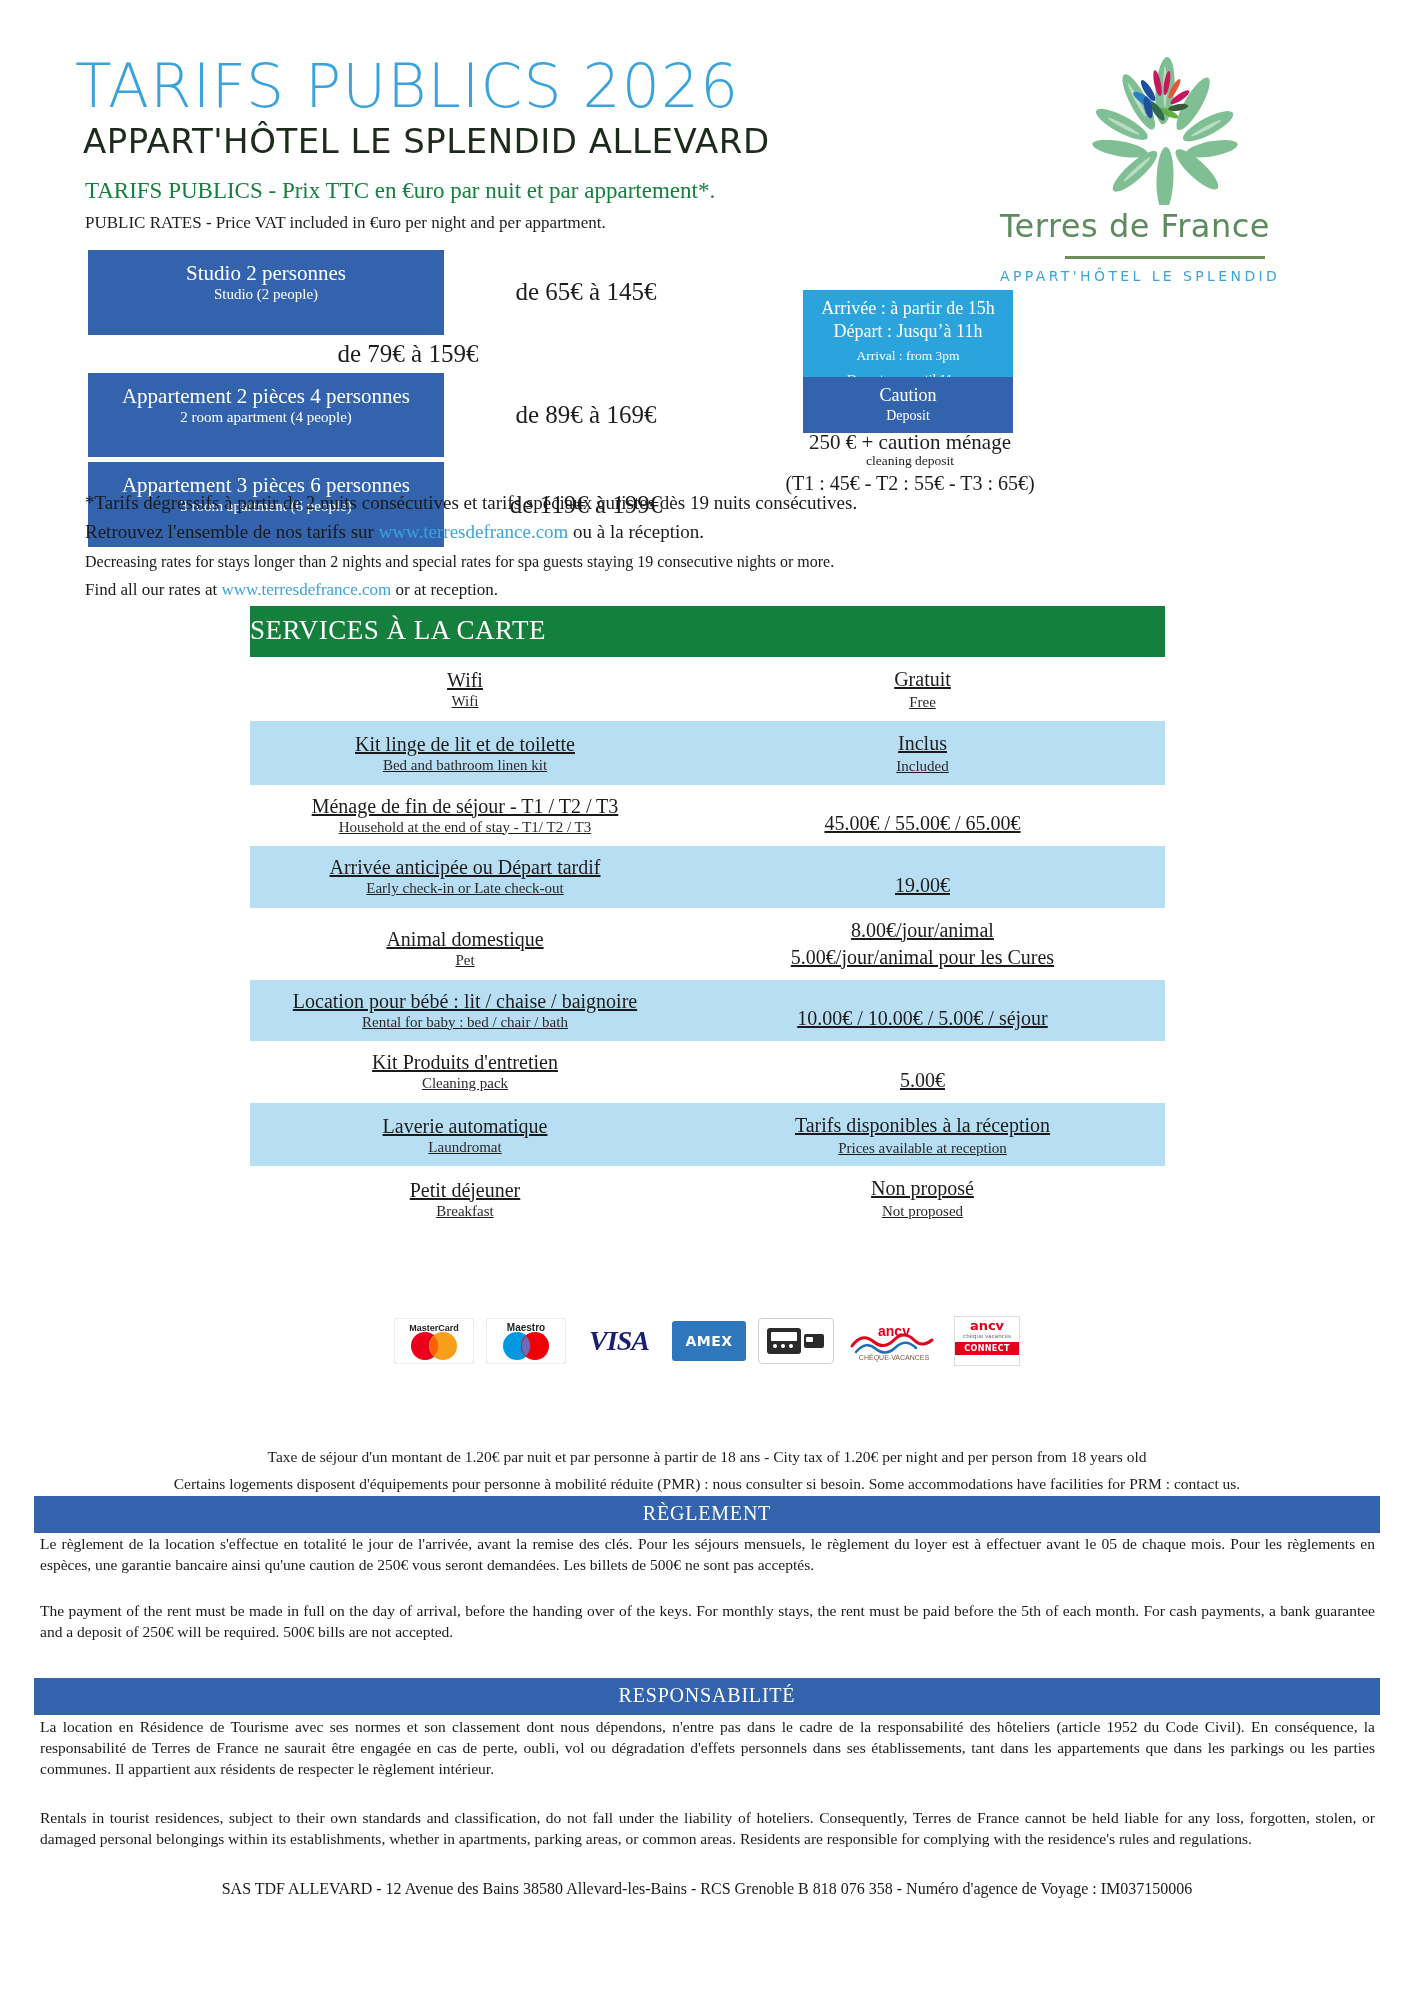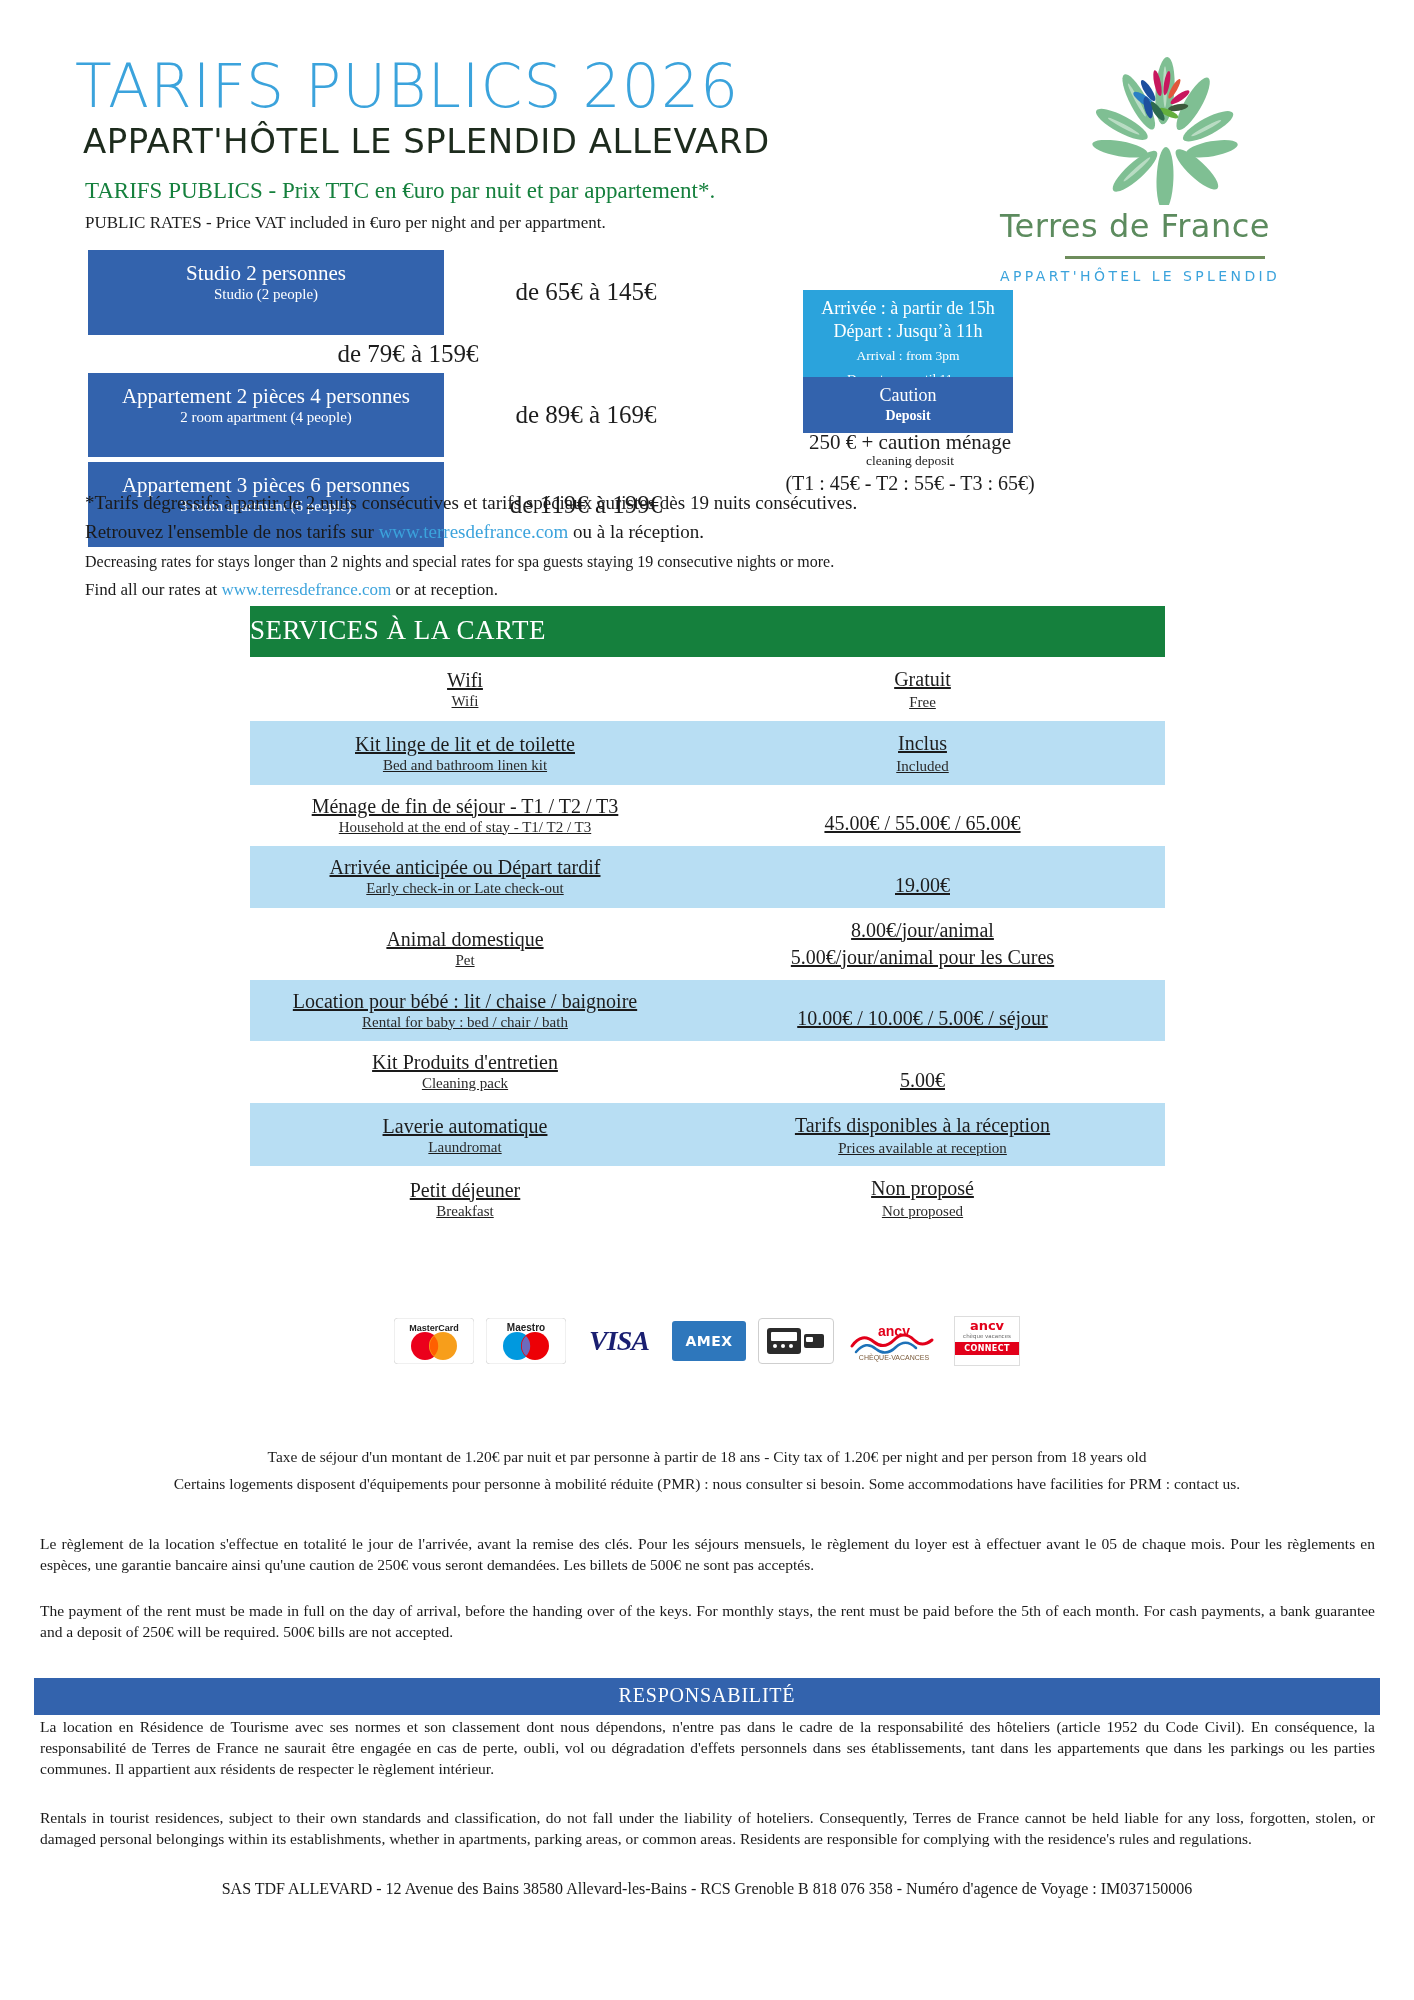--- a/index.html
+++ b/index.html
@@ -53,21 +53,21 @@
     padding:7px 6px 9px 6px; box-sizing:border-box;
   }
   .arr-box .fr { font-size:18px; line-height:1.25; }
   .arr-box .en { font-size:13.5px; line-height:1.3; margin-top:5px; }
   .caution-box {
     position:absolute; left:803px; top:377px; width:210px;
     background:#3363AD; color:#fff; text-align:center;
     padding:8px 6px 9px 6px; box-sizing:border-box;
   }
   .caution-box .fr { font-size:18px; line-height:1.2; }
-  .caution-box .en { font-size:14px; line-height:1.25;font-weight:bold; }
+  .caution-box .en { font-size:14px; line-height:1.25; }
   .deposit-note { position:absolute; left:760px; top:430px; width:300px; text-align:center; }
   .deposit-note .l1 { font-size:21px; color:#1d1d1d; line-height:1.15; }
   .deposit-note .l2 { font-size:13.5px; color:#1d1d1d; line-height:1.1; }
   .deposit-note .l3 { font-size:20px; color:#1d1d1d; line-height:1.4; }
 
   
   .notes { position:absolute; left:85px; top:488px; width:1000px; }
   .notes .n1 { font-size:19px; line-height:1.55; }
   .notes .n2 { font-size:19px; line-height:1.6; }
   .notes .n3 { font-size:16px; line-height:1.75; }
@@ -317,20 +317,21 @@
       <div class="svc-right">
         <div class="svc-val">Non proposé</div>
         <div class="svc-val-en">Not proposed</div>
       </div>
     </div>
   </div>
 
   <div class="taxline" style="top:1448px;">Taxe de séjour d'un montant de 1.20€ par nuit et par personne à partir de 18 ans - City tax of 1.20€ per night and per person from 18 years old</div>
   <div class="taxline" style="top:1475px;">Certains logements disposent d'équipements pour personne à mobilité réduite (PMR) : nous consulter si besoin. Some accommodations have facilities for PRM : contact us.</div>
 
+  <div class="banner" style="top:1496px;">RÈGLEMENT</div>
   <div class="body-text" style="top:1534px;">Le règlement de la location s'effectue en totalité le jour de l'arrivée, avant la remise des clés. Pour les séjours mensuels, le règlement du loyer est à effectuer avant le 05 de chaque mois. Pour les règlements en espèces, une garantie bancaire ainsi qu'une caution de 250€ vous seront demandées. Les billets de 500€ ne sont pas acceptés.</div>
   <div class="body-text" style="top:1601px;">The payment of the rent must be made in full on the day of arrival, before the handing over of the keys. For monthly stays, the rent must be paid before the 5th of each month. For cash payments, a bank guarantee and a deposit of 250€ will be required. 500€ bills are not accepted.</div>
 
   <div class="paylogos">
     <div class="pl">
       <svg width="80" height="46" viewBox="0 0 80 46">
         <rect x="0" y="0" width="80" height="46" rx="4" fill="#ffffff" stroke="#e0e0e0"></rect>
         <circle cx="31" cy="28" r="14" fill="#EB001B"></circle>
         <circle cx="49" cy="28" r="14" fill="#F79E1B"></circle>
         <path d="M40 18 a14 14 0 0 0 0 20 a14 14 0 0 0 0 -20z" fill="#FF5F00"></path>

